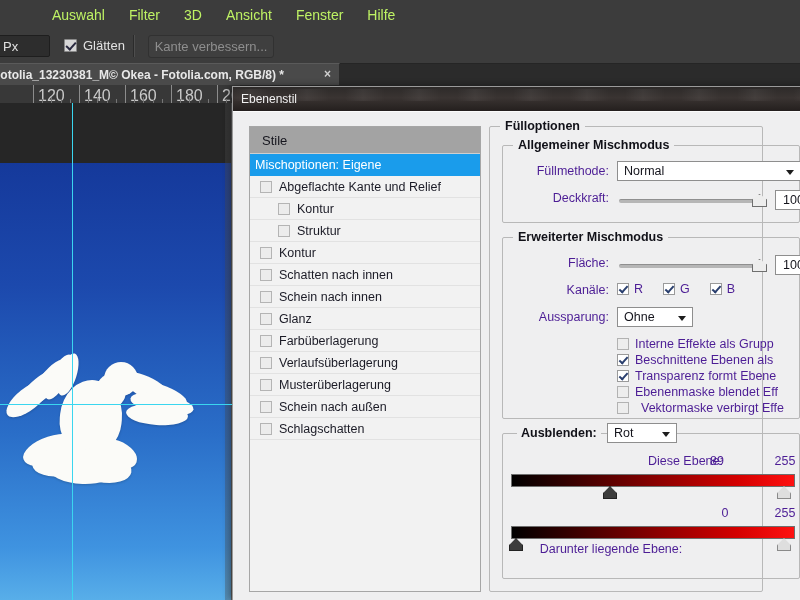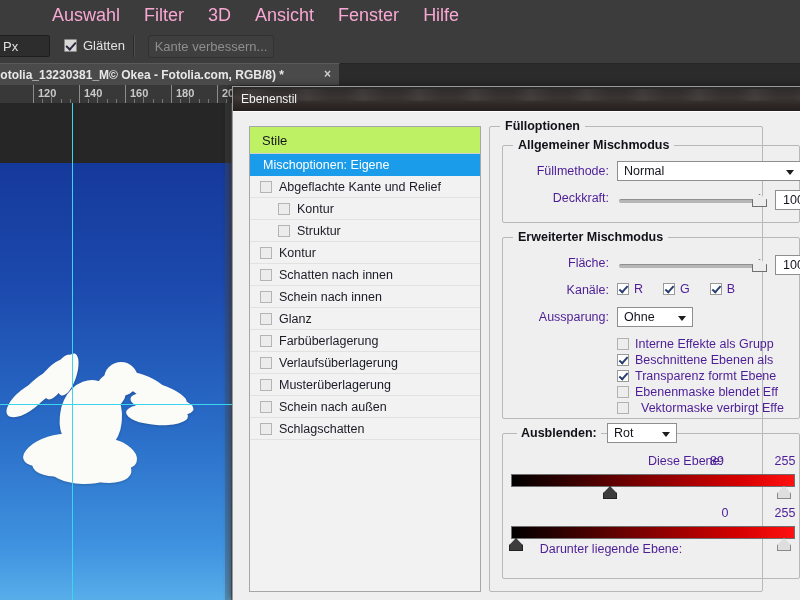--- a/index.html
+++ b/index.html
@@ -16,21 +16,21 @@
   .menubar {
     position: absolute; left: 0; top: 0; width: 800px; height: 30px;
     background: #3c3c3c;
     border-bottom: 1px solid #2a2a2a;
   }
   .menubar .menus {
     position: absolute; left: 40px; top: 0; height: 30px;
     display: flex; align-items: center; gap: 0px;
   }
   .menu-item {
-    color: #f9a8d4; font-size: 18px; padding: 4px 12px;
+    color: #bef264; font-size: 14px; padding: 4px 12px;
     white-space: nowrap; cursor: default;
   }
 
   .optionsbar {
     position: absolute; left: 0; top: 30px; width: 800px; height: 33px;
     background: #3c3c3c; border-bottom: 1px solid #252525;
     display: flex; align-items: center;
   }
   .px-field {
     position: absolute; left: -12px; top: 5px; width: 62px; height: 22px;
@@ -89,21 +89,21 @@
   .ruler {
     position: absolute; left: 0; top: 85px; width: 240px; height: 18px;
     background: #383838; border-bottom: 1px solid #1f1f1f;
     overflow: hidden;
   }
   .ruler-tick {
     position: absolute; top: 10px; width: 1px; height: 8px; background: #767676;
   }
   .ruler-tick.major { top: 0px; height: 18px; background: #8c8c8c; }
   .ruler-num {
-    position: absolute; top: 2px; color: #c9c9c9; font-size: 11px; font-weight: bold;
+    position: absolute; top: 2px; color: #c9c9c9; font-size: 16px;
   }
 
   
   .canvas-wrap {
     position: absolute; left: 0; top: 103px; width: 232px; height: 497px;
     overflow: hidden; background: #1e1e1e;
   }
   .canvas-dark { position: absolute; left: 0; top: 0; width: 232px; height: 60px; background: #262626; }
   .photo {
     position: absolute; left: 0; top: 60px; width: 232px; height: 437px;
@@ -170,40 +170,40 @@
   
   .stile-col {
     position: absolute; left: 16px; top: 14px; width: 232px; height: 466px;
   }
   .stile-box {
     position: absolute; left: 0; top: 0; width: 232px; height: 466px;
     background: #f2f2f2; border: 1px solid #a6a6a6; box-sizing: border-box;
   }
   .stile-header {
     position: absolute; left: 0; top: 0; width: 230px; height: 27px;
-    background: #bef264; border-bottom: 1px solid #cfcfcf;
+    background: #a3a3a3; border-bottom: 1px solid #cfcfcf;
     color: #16161e; font-size: 13px; display: flex; align-items: center;
     padding-left: 12px; box-sizing: border-box;
   }
   .stile-list { position: absolute; left: 0; top: 27px; width: 230px; }
   .stile-row {
     height: 22px; display: flex; align-items: center;
     border-bottom: 1px solid #e2e2e2;
     color: #1b1b26; font-size: 12.5px; box-sizing: border-box;
   }
   .stile-row.selected {
     background: #1a9ceb; color: #ffffff; border-bottom: 1px solid #1a9ceb;
   }
   .stile-row .cbx {
     width: 12px; height: 12px; background: #ececec;
     border: 1px solid #b4b4b4; margin-left: 10px; margin-right: 7px;
     box-sizing: border-box; flex: 0 0 auto;
   }
   .stile-row.indent .cbx { margin-left: 28px; }
-  .stile-row.selected .label { padding-left: 13px; text-align: center; }
+  .stile-row.selected .label { padding-left: 5px; text-align: center; }
   .stile-row .label { white-space: nowrap; }
 
   
   .fill-col {
     position: absolute; left: 256px; top: 14px; width: 310px; height: 466px;
   }
   .group {
     position: absolute; border: 1px solid #b8b8b8; border-radius: 2px;
     box-sizing: border-box;
   }

